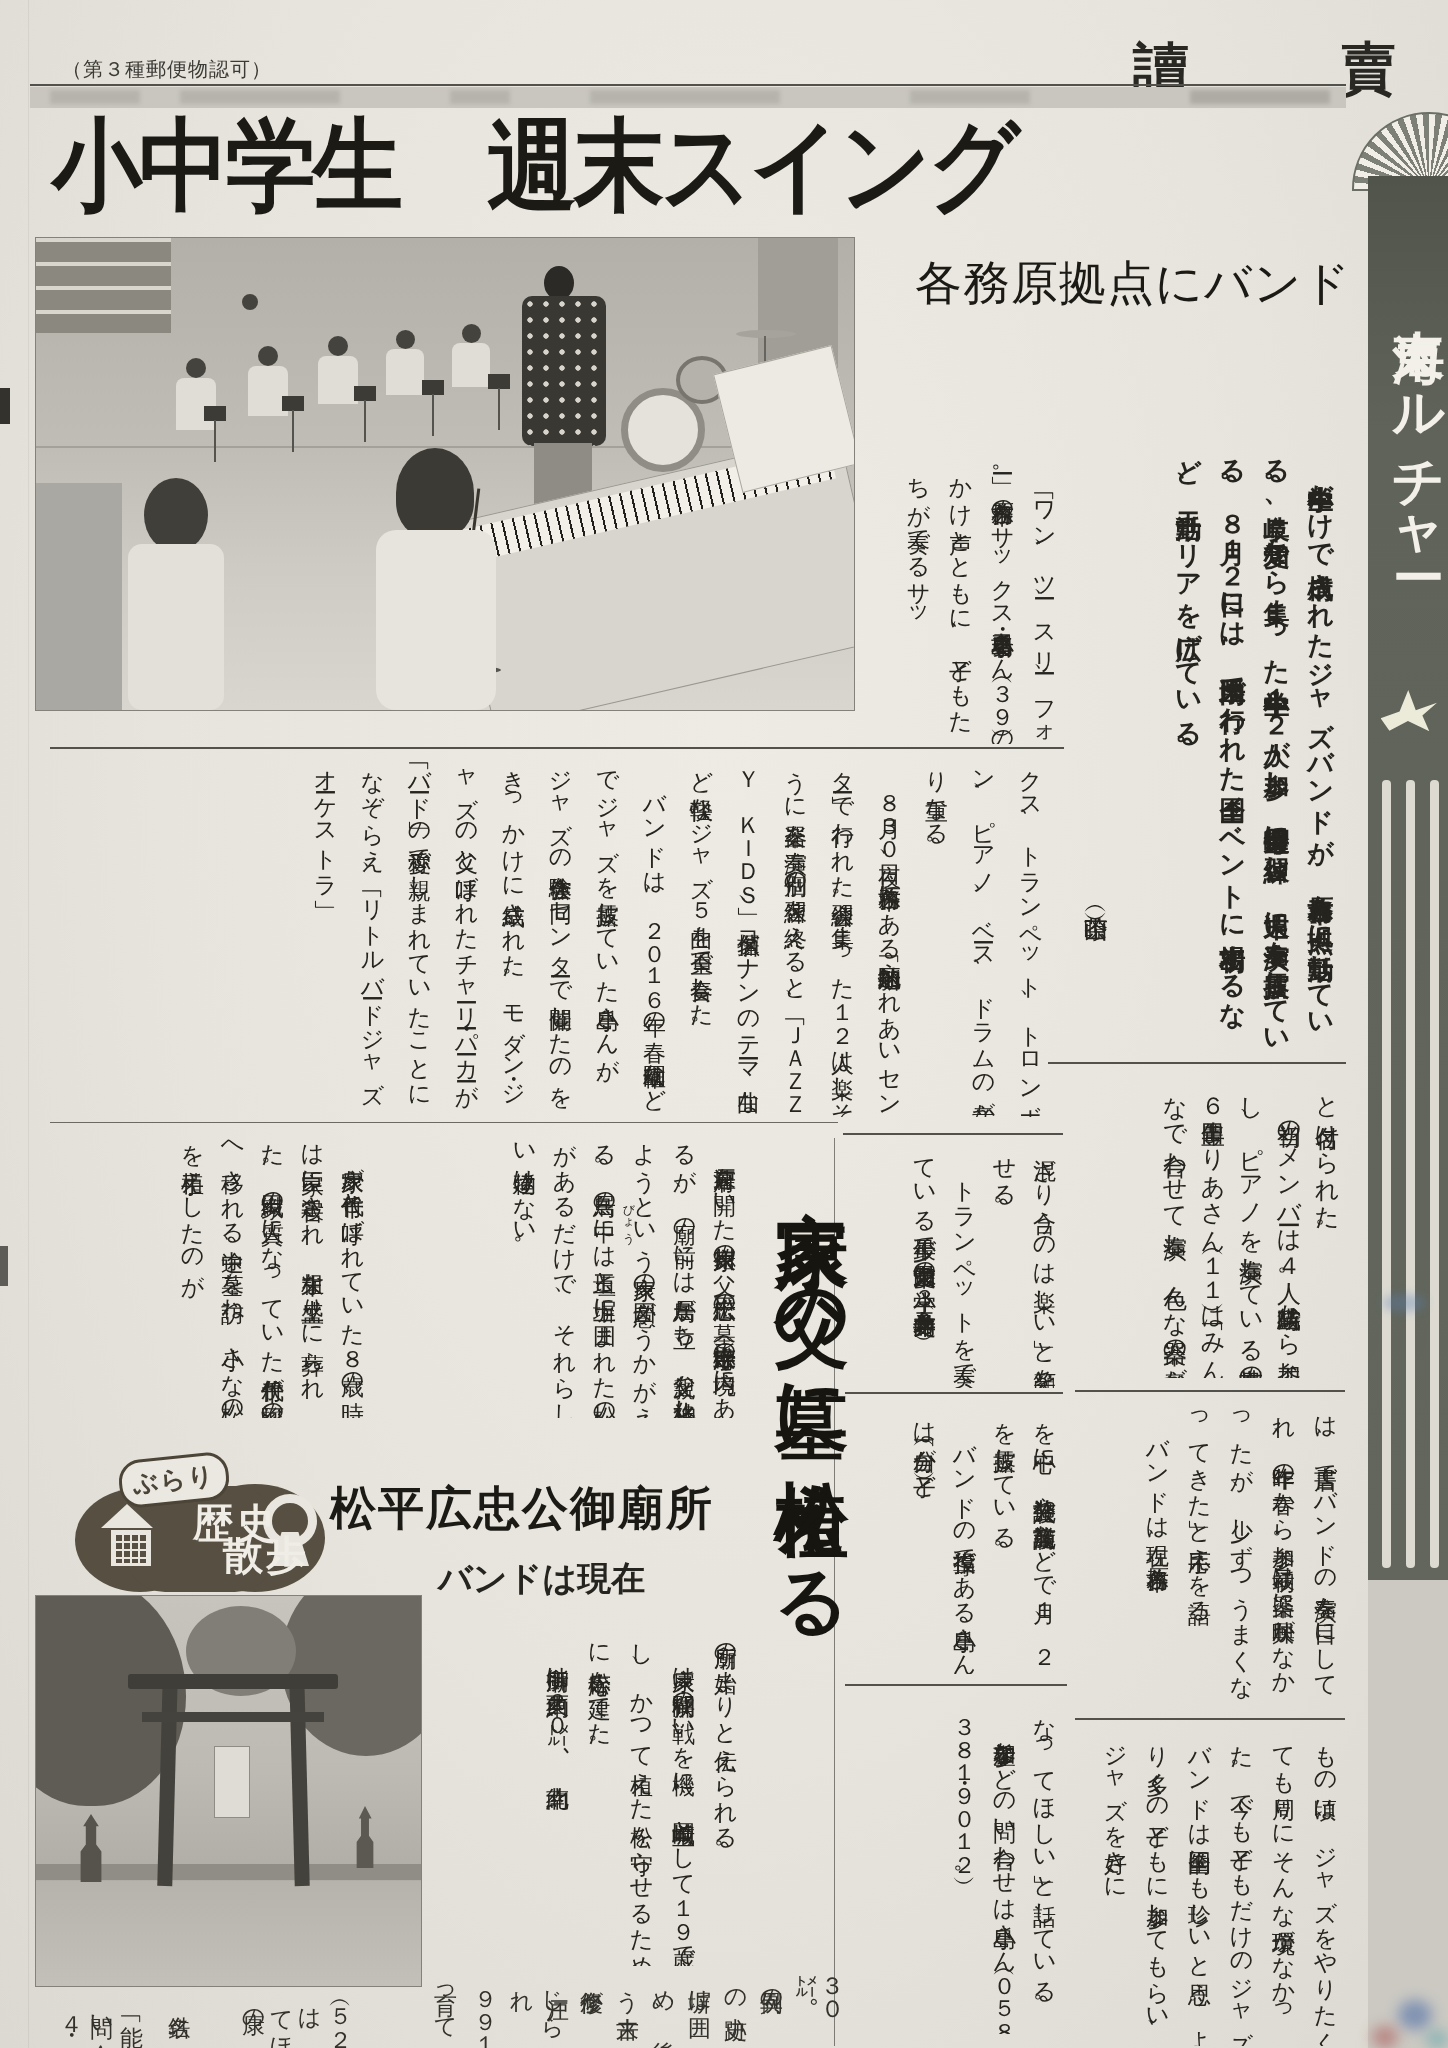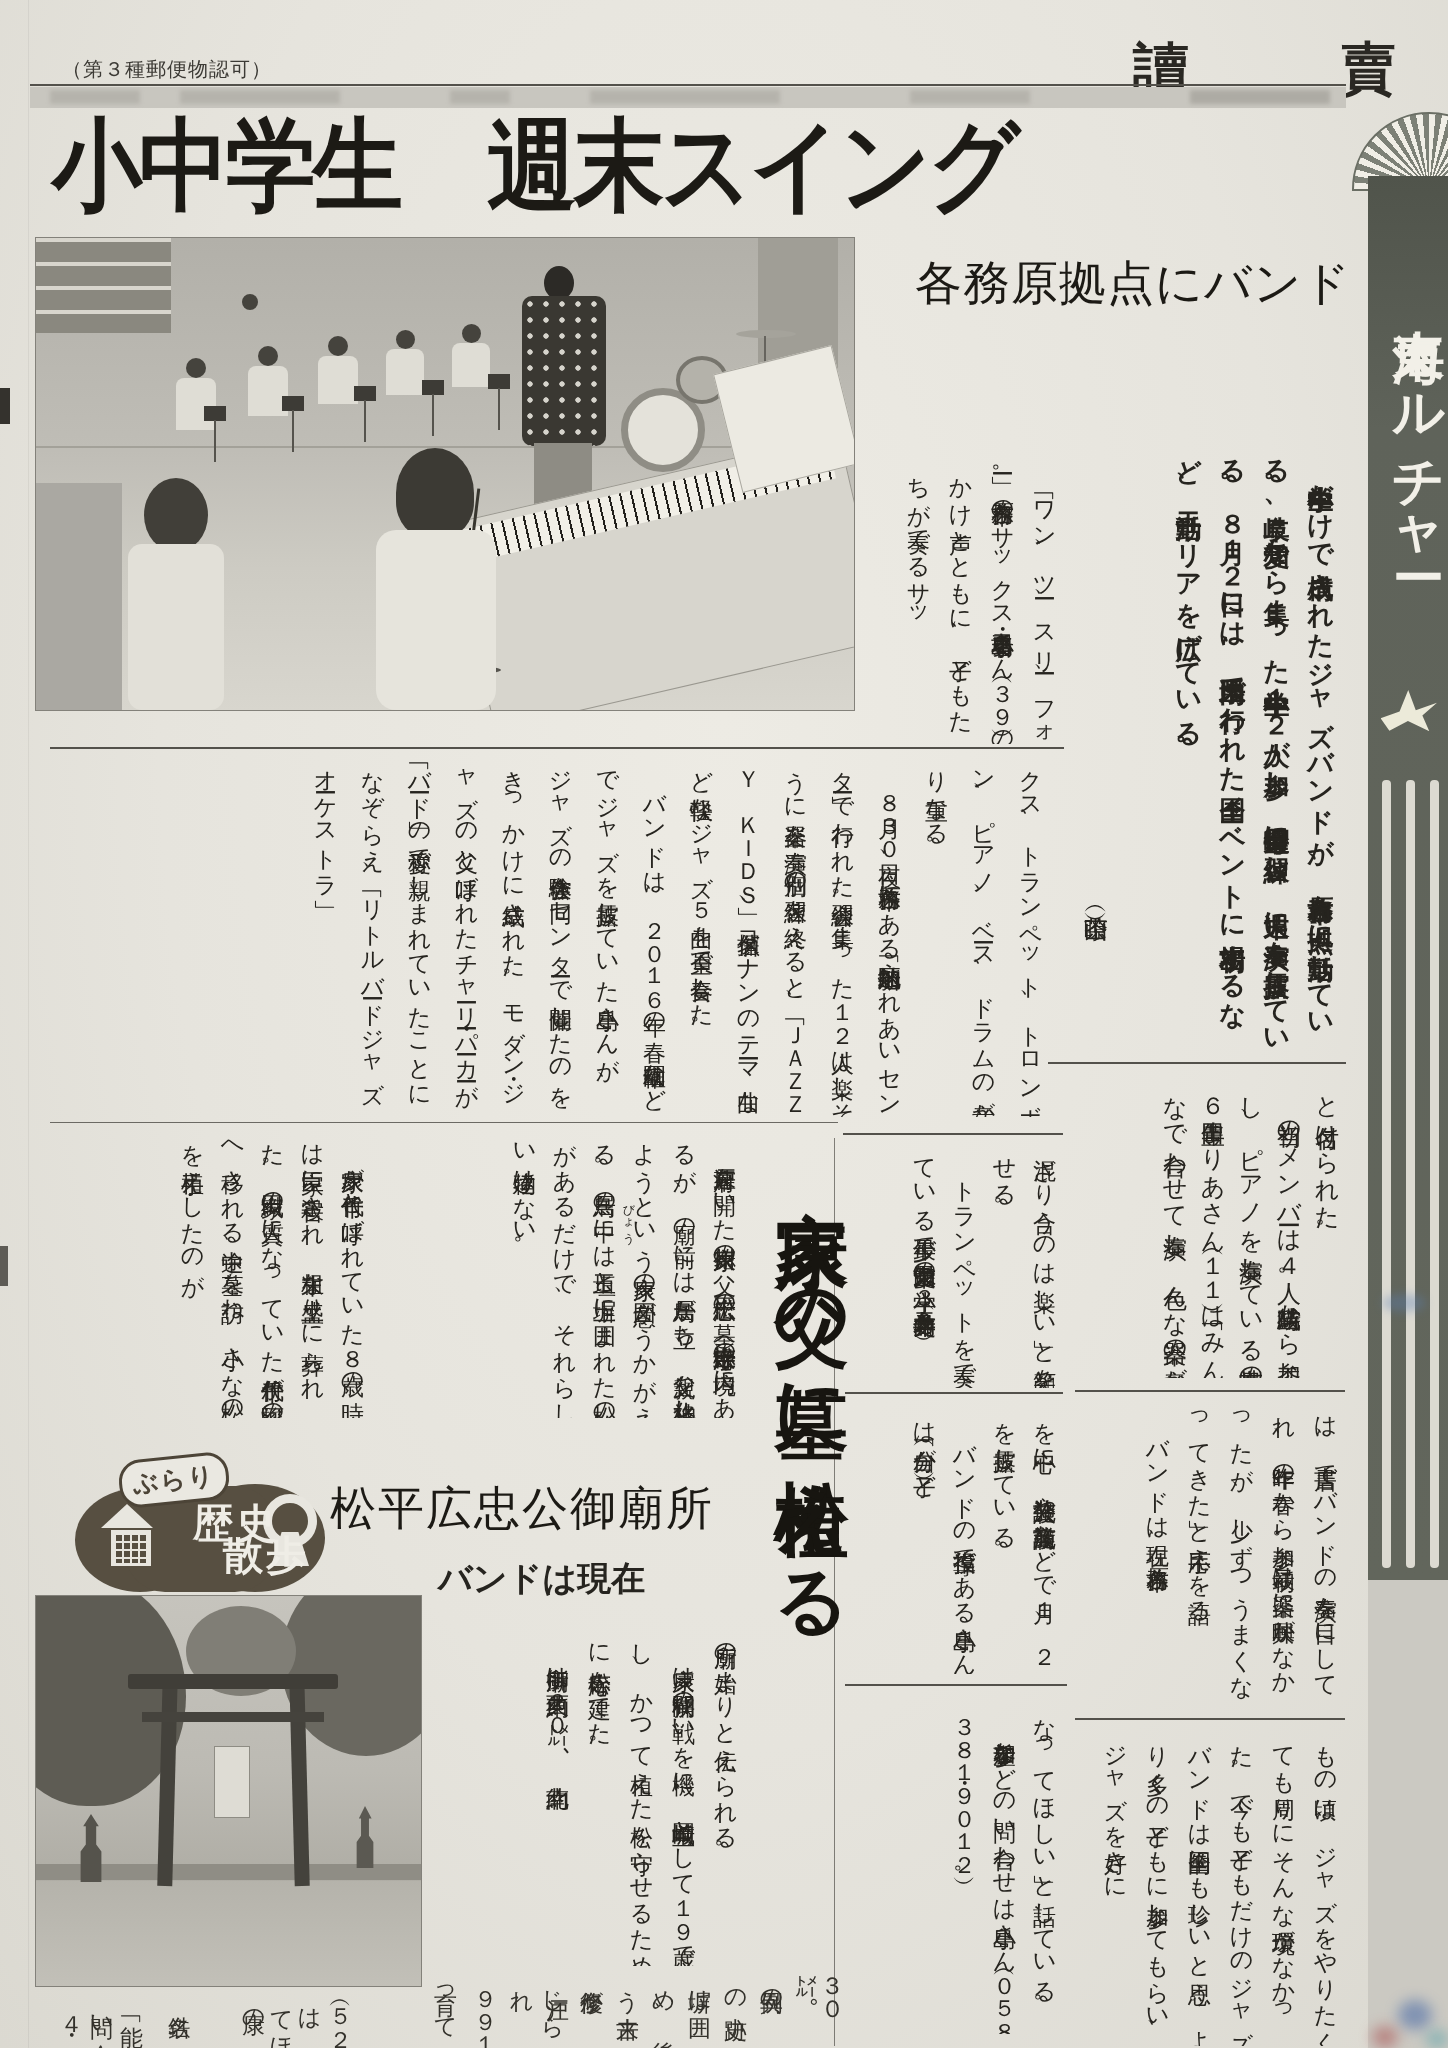--- a/index.html
+++ b/index.html
@@ -83,21 +83,21 @@
   .a1-caption{left:72px;top:713px;width:730px;font-size:26px;font-weight:700;color:#1f1d18;}
 
   
   .a2-headline{left:744px;top:1150px;width:136px;height:860px;font-size:74px;font-weight:900;
     letter-spacing:4px;color:#171510;line-height:136px;}
   .a2-body{font-size:23px;}
   .a2a{left:388px;top:1128px;width:356px;height:290px;line-height:40px;}
   .a2b{left:48px;top:1128px;width:324px;height:290px;line-height:40px;}
   .a2c{left:452px;top:1628px;width:294px;height:338px;line-height:42px;}
   .a2-ruby{left:620px;top:1196px;font-size:12px;letter-spacing:0;height:50px;}
-  .a2-sub{left:330px;top:1478px;font-size:46px;font-weight:400;letter-spacing:2px;color:#1c1a15;}
+  .a2-sub{left:330px;top:1478px;font-size:46px;font-weight:700;letter-spacing:2px;color:#1c1a15;}
   .a2-loc{left:438px;top:1556px;font-size:34px;font-weight:700;color:#26241f;}
 
   
   .badge{left:75px;top:1470px;width:250px;height:124px;}
   .bshape{position:absolute;background:#574f41;}
   .bs1{left:0;top:18px;width:130px;height:104px;border-radius:50%;}
   .bs2{right:0;top:14px;width:140px;height:108px;border-radius:50%;}
   .bs3{left:50px;top:16px;width:150px;height:106px;border-radius:40px;}
   .bubble{position:absolute;left:44px;top:-14px;width:104px;height:42px;background:#eae8e1;
     border:3px solid #4c4437;border-radius:22px;transform:rotate(-6deg);

